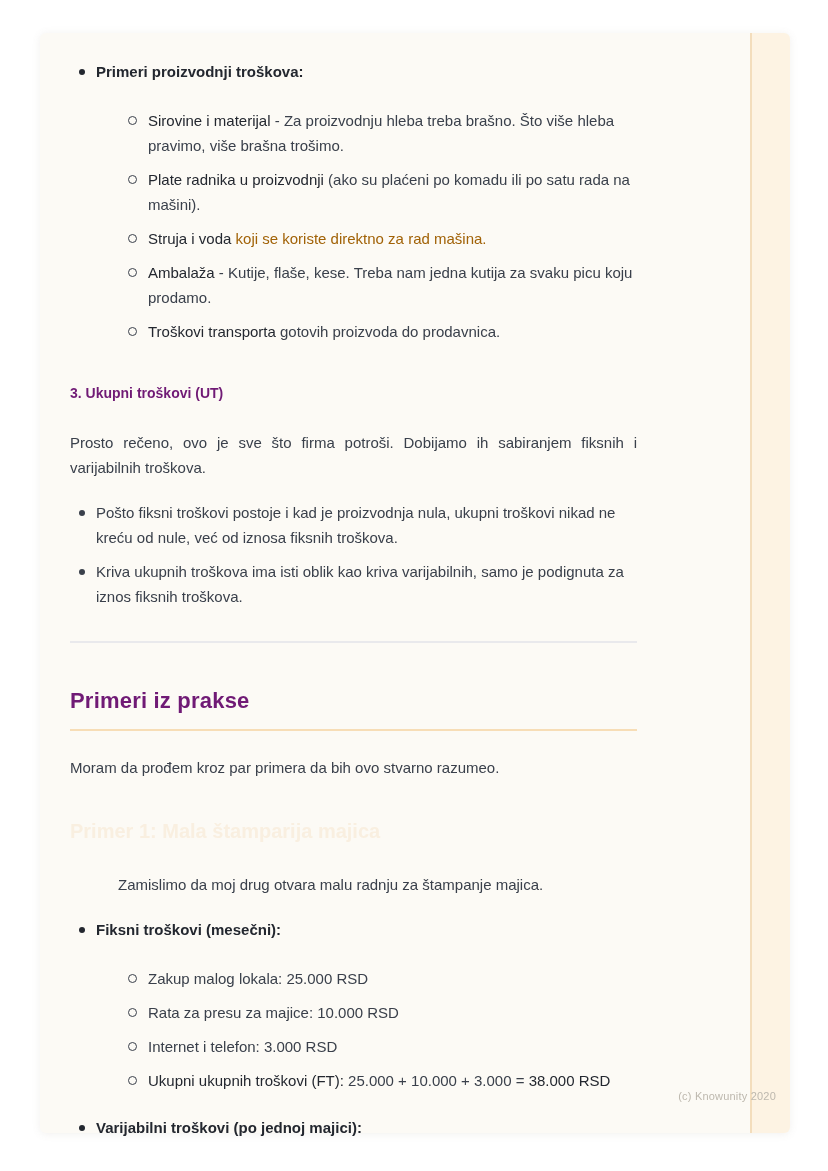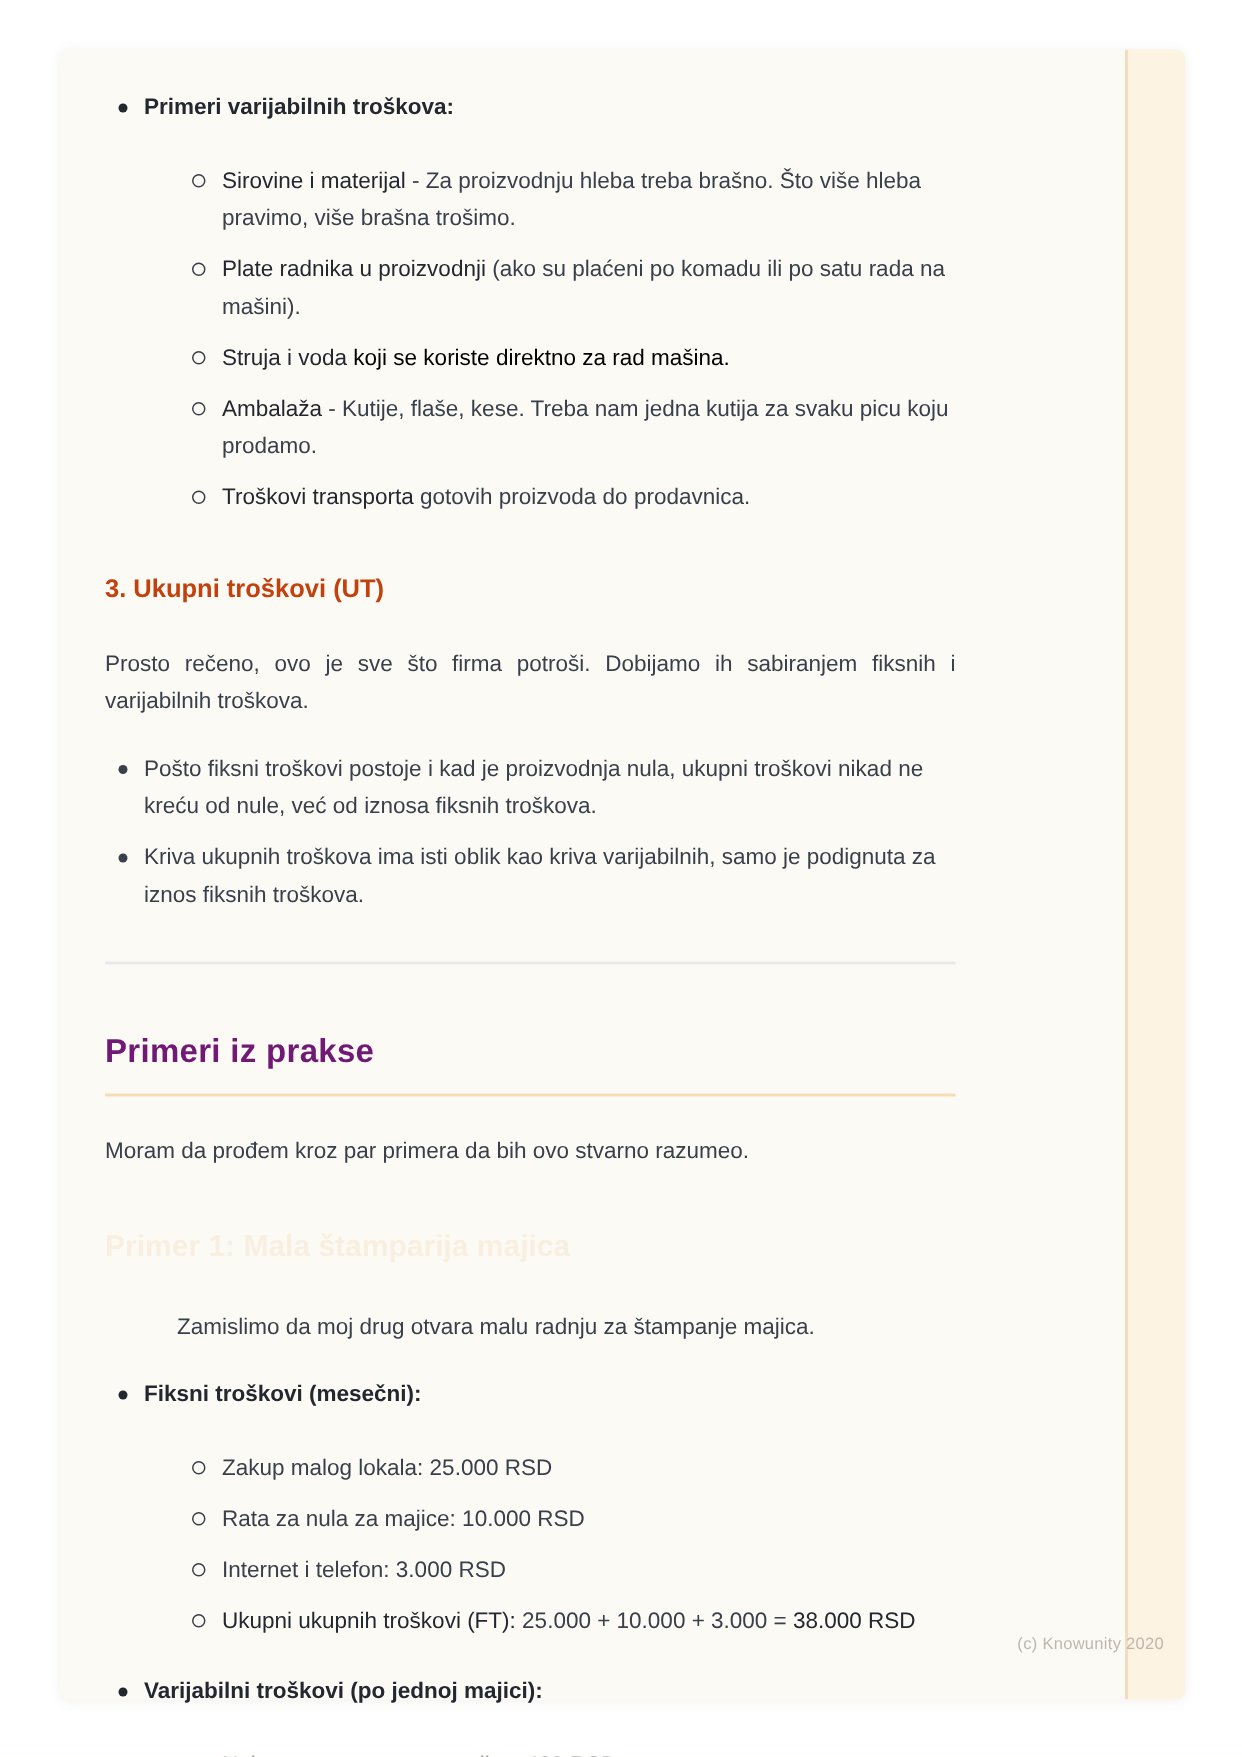--- a/index.html
+++ b/index.html
@@ -73,23 +73,23 @@
     content: "";
     position: absolute;
     left: 32px; top: 8px;
     width: 7px; height: 7px;
     border-radius: 50%;
     border: 1.6px solid #3a404b;
     background: transparent;
   }
   .h-faint {
     font-weight: 700;
-    font-size: 17px;
+    font-size: 14px;
     line-height: 26px;
-    color: #c2410c;
+    color: #701a75;
     margin-top: 36px;
   }
   .h-faint.smaller { font-size: 20px; color: #f9efe0; margin-top: 38px; }
   .para { margin-top: 24px; }
   .para.justify { text-align: justify; }
   .divider-gray {
     border: none;
     border-top: 2px solid #e9e9ec;
     margin-top: 32px;
   }
@@ -116,30 +116,30 @@
   }
 </style>
 </head>
 <body>
 
 <div class="page">
   <div class="margin-strip"></div>
 
   <ul class="lvl1">
     <li class="list-title">
-      <span>Primeri varijabilnih troškova:</span>
+      <span>Primeri proizvodnji troškova:</span>
       <ul class="lvl2" style="font-weight:400;">
         <li>
           <span class="b">Sirovine i materijal</span><span style="color:#3a404b;"> - Za proizvodnju hleba treba brašno. Što više hleba pravimo, više brašna trošimo.</span>
         </li>
         <li>
           <span class="b">Plate radnika u proizvodnji</span><span style="color:#3a404b;"> (ako su plaćeni po komadu ili po satu rada na mašini).</span>
         </li>
         <li>
-          <span class="b">Struja i voda</span><span style="color:#000000;"> koji se koriste direktno za rad mašina.</span>
+          <span class="b">Struja i voda</span><span style="color:#a16207;"> koji se koriste direktno za rad mašina.</span>
         </li>
         <li>
           <span class="b">Ambalaža</span><span style="color:#3a404b;"> - Kutije, flaše, kese. Treba nam jedna kutija za svaku picu koju prodamo.</span>
         </li>
         <li>
           <span class="b">Troškovi transporta</span><span style="color:#3a404b;"> gotovih proizvoda do prodavnica.</span>
         </li>
       </ul>
     </li>
   </ul>
@@ -162,21 +162,21 @@
 
   <div class="h-faint smaller">Primer 1: Mala štamparija majica</div>
 
   <p class="para" style="margin-top:28px;margin-left:48px;">Zamislimo da moj drug otvara malu radnju za štampanje majica.</p>
 
   <ul class="lvl1" style="margin-top:20px;">
     <li class="list-title">
       <span>Fiksni troškovi (mesečni):</span>
       <ul class="lvl2" style="font-weight:400; color:#3a404b;">
         <li>Zakup malog lokala: 25.000 RSD</li>
-        <li>Rata za nula za majice: 10.000 RSD</li>
+        <li>Rata za presu za majice: 10.000 RSD</li>
         <li>Internet i telefon: 3.000 RSD</li>
         <li>
           <span class="b">Ukupni ukupnih troškovi (FT):</span><span> 25.000 + 10.000 + 3.000 = </span><span class="b">38.000 RSD</span>
         </li>
       </ul>
     </li>
   </ul>
 
   <ul class="lvl1">
     <li class="list-title">

